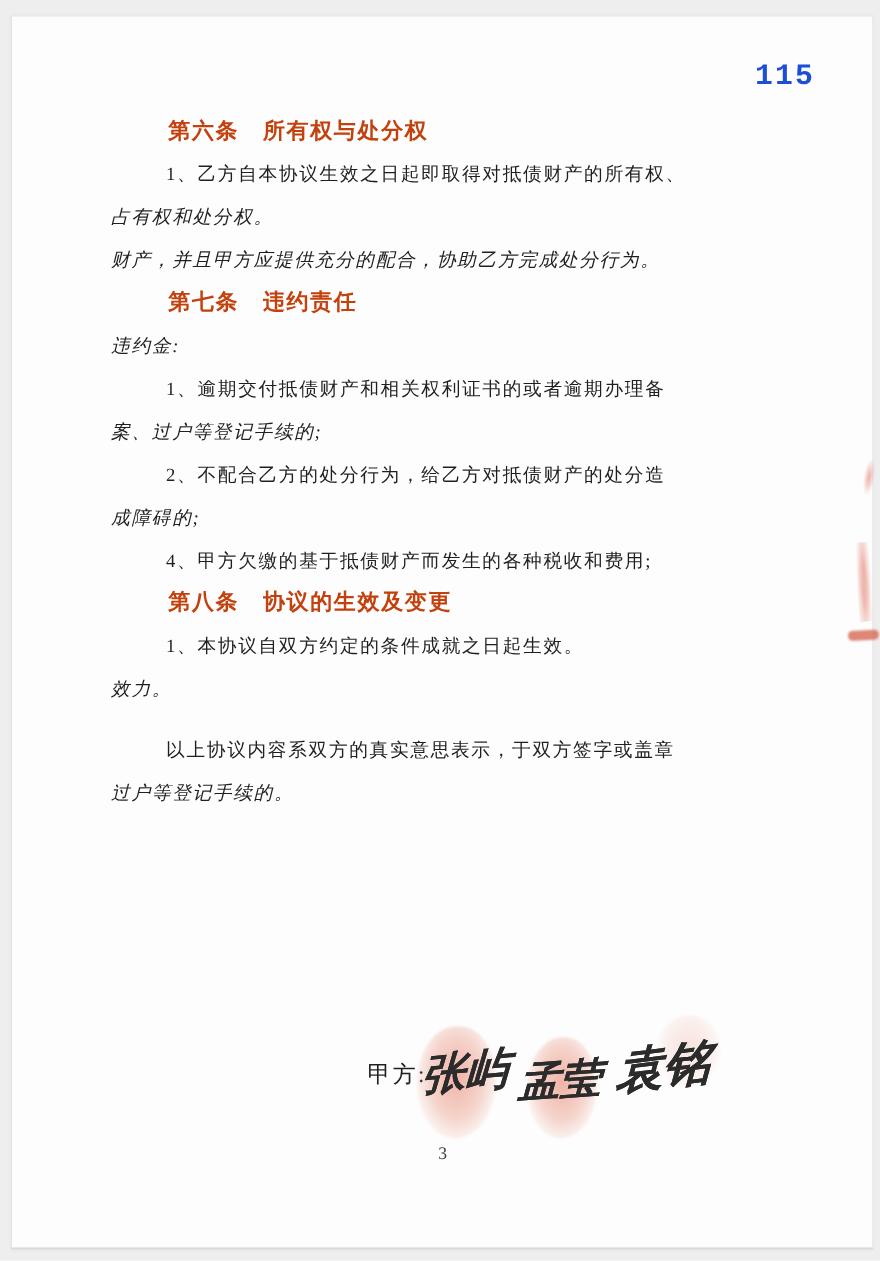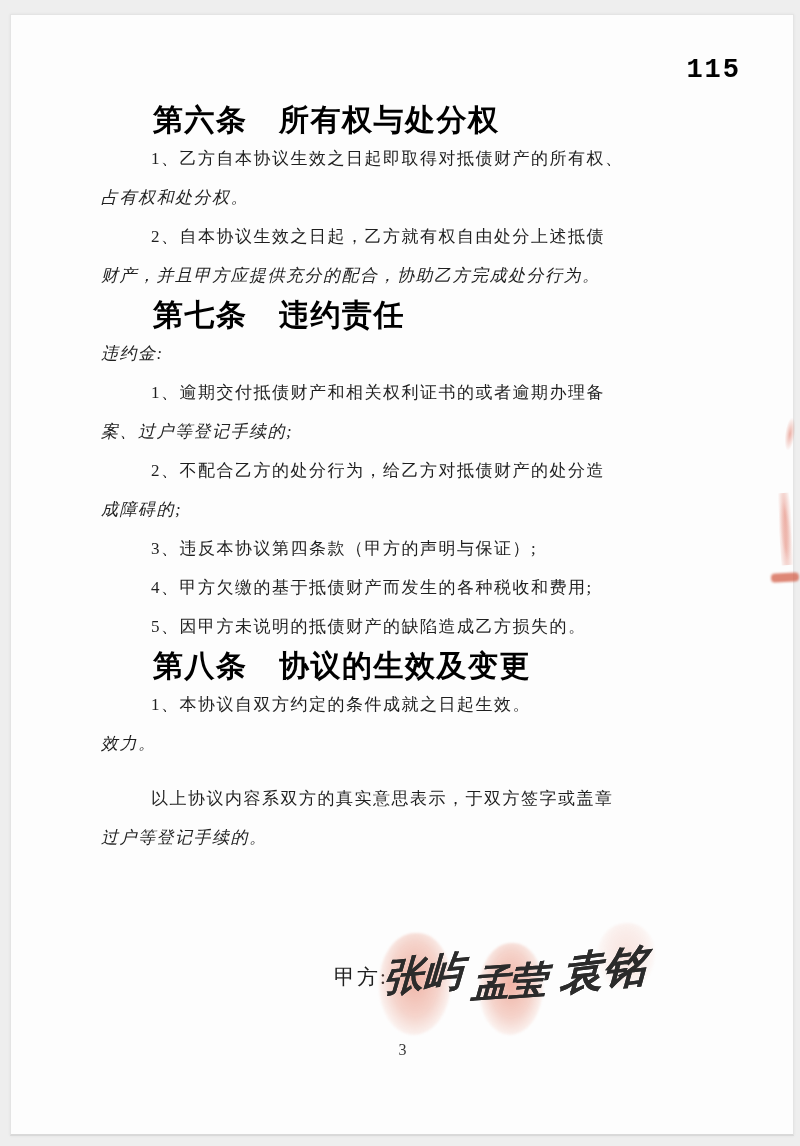--- a/index.html
+++ b/index.html
@@ -18,39 +18,39 @@
     border:1px solid #e4e4e4;
     border-bottom:2px solid #d9d9d9;
     box-shadow:0 0 3px rgba(0,0,0,0.06);
     box-sizing:border-box;
   }
   .corner-num{
     position:absolute;
     top:40px;right:52px;
     font-family:"Liberation Mono","DejaVu Sans Mono",monospace;
     font-size:27px;letter-spacing:2px;
-    color:#000000;font-weight:600;
+    color:#1d4ed8;font-weight:600;
   }
   .doc{
     position:absolute;
     left:90px;top:85px;
     width:610px;
     color:#1f1f1f;
   }
   .line{
     height:39px;line-height:39px;
     font-size:17px;
     letter-spacing:1.5px;
     white-space:nowrap;
   }
   .line.h{
     font-weight:bold;
-    font-size:30px;
+    font-size:20px;
     padding-left:52px;
-    color:#000000;
+    color:#c2410c;
   }
   .line.p1{padding-left:50px;}
   .line.p1x{padding-left:56px;}
   .line.ph{padding-left:20px;}
   .line.p0{padding-left:0;font-style:italic;}
   .line.mt{margin-top:16px;}
   .sig-area{
     position:absolute;
     left:0;top:910px;
     width:784px;height:130px;
@@ -112,31 +112,28 @@
 <body>
 
 <div class="page">
 
   <div class="corner-num">115</div>
 
   <div class="doc">
     <div class="line h">第六条　所有权与处分权</div>
     <div class="line p1">1、乙方自本协议生效之日起即取得对抵债财产的所有权、</div>
     <div class="line p0">占有权和处分权。</div>
-    <div class="line p1">2、自本协议生效之日起，乙方就有权自由处分上述抵债</div>
     <div class="line p0">财产，并且甲方应提供充分的配合，协助乙方完成处分行为。</div>
     <div class="line h">第七条　违约责任</div>
     <div class="line p0">违约金:</div>
     <div class="line p1">1、逾期交付抵债财产和相关权利证书的或者逾期办理备</div>
     <div class="line p0">案、过户等登记手续的;</div>
     <div class="line p1">2、不配合乙方的处分行为，给乙方对抵债财产的处分造</div>
     <div class="line p0">成障碍的;</div>
-    <div class="line p1">3、违反本协议第四条款（甲方的声明与保证）;</div>
     <div class="line p1">4、甲方欠缴的基于抵债财产而发生的各种税收和费用;</div>
-    <div class="line p1">5、因甲方未说明的抵债财产的缺陷造成乙方损失的。</div>
     <div class="line h">第八条　协议的生效及变更</div>
     <div class="line p1">1、本协议自双方约定的条件成就之日起生效。</div>
     <div class="line p0">效力。</div>
     <div class="line p1 mt">以上协议内容系双方的真实意思表示，于双方签字或盖章</div>
     <div class="line p0">过户等登记手续的。</div>
   </div>
 
   <div class="sig-area">
     <span class="sig-label">甲方:</span>
     <div class="fingerprint fp1"></div>

